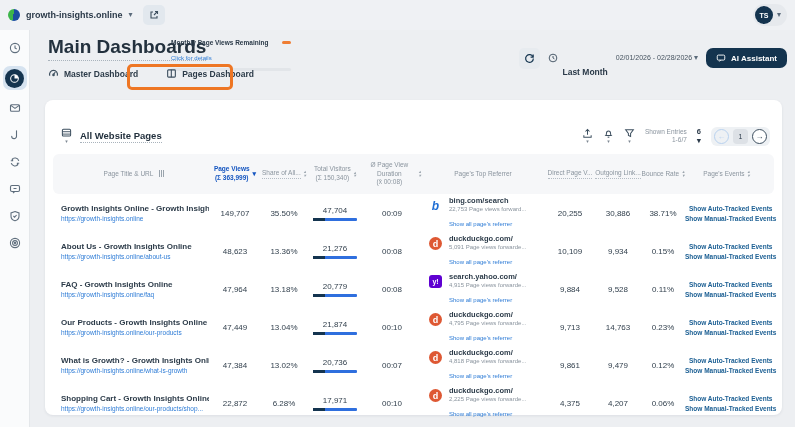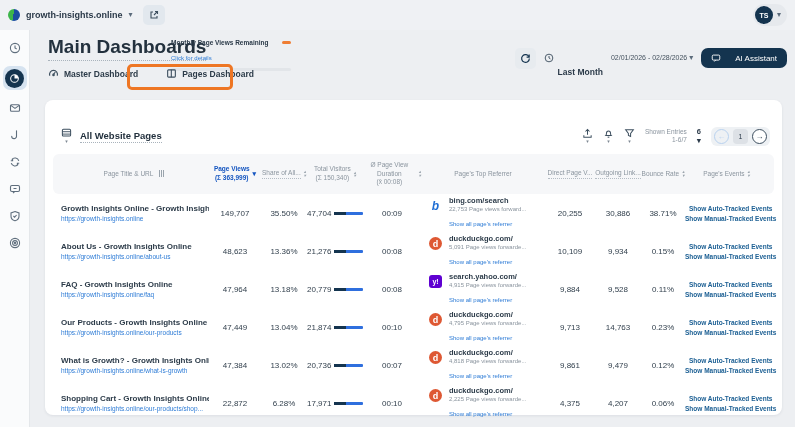--- a/index.html
+++ b/index.html
@@ -29,21 +29,21 @@
   .usage-label { font-size:6.5px; font-weight:bold; color:#2b3a49; }
   .usage-mark { width:9px; height:3px; background:#ef7d33; border-radius:2px; }
   .usage-link { font-size:6px; color:#2e7cd6; text-decoration:none; display:inline-block; margin-top:1px; cursor:pointer; }
   .usage-bar { margin-top:4px; width:120px; height:3px; background:#e2e5e9; border-radius:2px; }
 
   .hdr-controls { position:absolute; top:39px; right:8px; display:flex; align-items:center; gap:8px; }
   .refresh-btn { width:21px; height:21px; background:#e7ebef; border-radius:5px; display:flex; align-items:center; justify-content:center; cursor:pointer; }
   .period { display:flex; align-items:center; gap:4px; cursor:pointer; }
   .period-label { font-size:8.5px; font-weight:bold; color:#2b3a49;margin-top:28px; }
   .date-range { font-size:7px; color:#45525f; cursor:pointer; }
-  .ai-btn { display:flex; align-items:center; gap:14px; background:#14344f; color:#fff; border:none; border-radius:7px; padding:5px 10px; font-size:8px; font-weight:normal; cursor:pointer; }
+  .ai-btn { display:flex; align-items:center; gap:5px; background:#14344f; color:#fff; border:none; border-radius:7px; padding:5px 10px; font-size:8px; font-weight:bold; cursor:pointer; }
 
   .tabs { position:absolute; top:68px; left:48px; display:flex; align-items:center; gap:28px; }
   .tab { display:flex; align-items:center; gap:5px; font-size:8.5px; font-weight:bold; color:#2c3b49; cursor:pointer; }
   .tab svg { stroke:#3d4f5f; fill:none; stroke-width:1.2; }
   .annotation-box { position:absolute; top:64px; left:127px; width:106px; height:26px; border:3px solid #ee7624; border-radius:5px; pointer-events:none; z-index:20; }
 
   
   .card { position:absolute; top:100px; left:45px; width:737px; height:315px; background:#fff; border-radius:8px; box-shadow:0 1px 3px rgba(30,40,60,.08); padding:24px 8px 0 8px; }
   .card-head { display:flex; align-items:center; justify-content:space-between; padding:0 4px 0 8px; height:24px; }
   .card-title-wrap { display:flex; align-items:center; gap:8px; }
@@ -71,21 +71,21 @@
   .th-views { color:#1455c0; font-weight:bold; }
   .sort { display:flex; flex-direction:column; font-size:4.5px; line-height:3.5px; color:#9aa4ad; }
   .cols-ic { display:inline-flex; gap:1px; margin-left:3px; }
   .cols-ic i { width:1px; height:7px; background:#9aa4ad; }
 
   .trow { height:38px; }
   .cell-title { padding-left:2px; }
   .ptitle { font-size:8px; font-weight:bold; color:#2c3b49; white-space:nowrap; overflow:hidden; }
   .purl { font-size:6.5px; color:#2e7cd6; text-decoration:none; display:block; margin-top:2px; cursor:pointer; white-space:nowrap; }
   .num { font-size:8px; color:#33414e; text-align:center; }
-  .cell-visitors { display:flex; align-items:center; gap:3px; }
+  .cell-visitors { display:flex; flex-direction:column; align-items:center; gap:3px; }
   .vbar { width:44px; height:3px; background:#2f6fde; border-radius:1px; display:flex; }
   .vbar-dark { width:12px; height:3px; background:#14344f; }
   .cell-ref { display:flex; align-items:flex-start; gap:7px; padding-left:8px; }
   .favicon { width:13px; height:13px; border-radius:50%; display:flex; align-items:center; justify-content:center; font-size:9px; font-weight:bold; margin-top:3px; flex:none; }
   .refdomain { font-size:7.5px; font-weight:bold; color:#2c3b49; }
   .refsub { font-size:6px; color:#8a949e; margin-top:1px; }
   .reflink { font-size:6px; color:#2e7cd6; text-decoration:none; display:inline-block; margin-top:1px; cursor:pointer; }
   .cell-events { display:flex; flex-direction:column; align-items:center; gap:3px; }
   .cell-events a { font-size:6.5px; font-weight:bold; color:#1d6094; text-decoration:none; cursor:pointer; white-space:nowrap; }
 </style>

